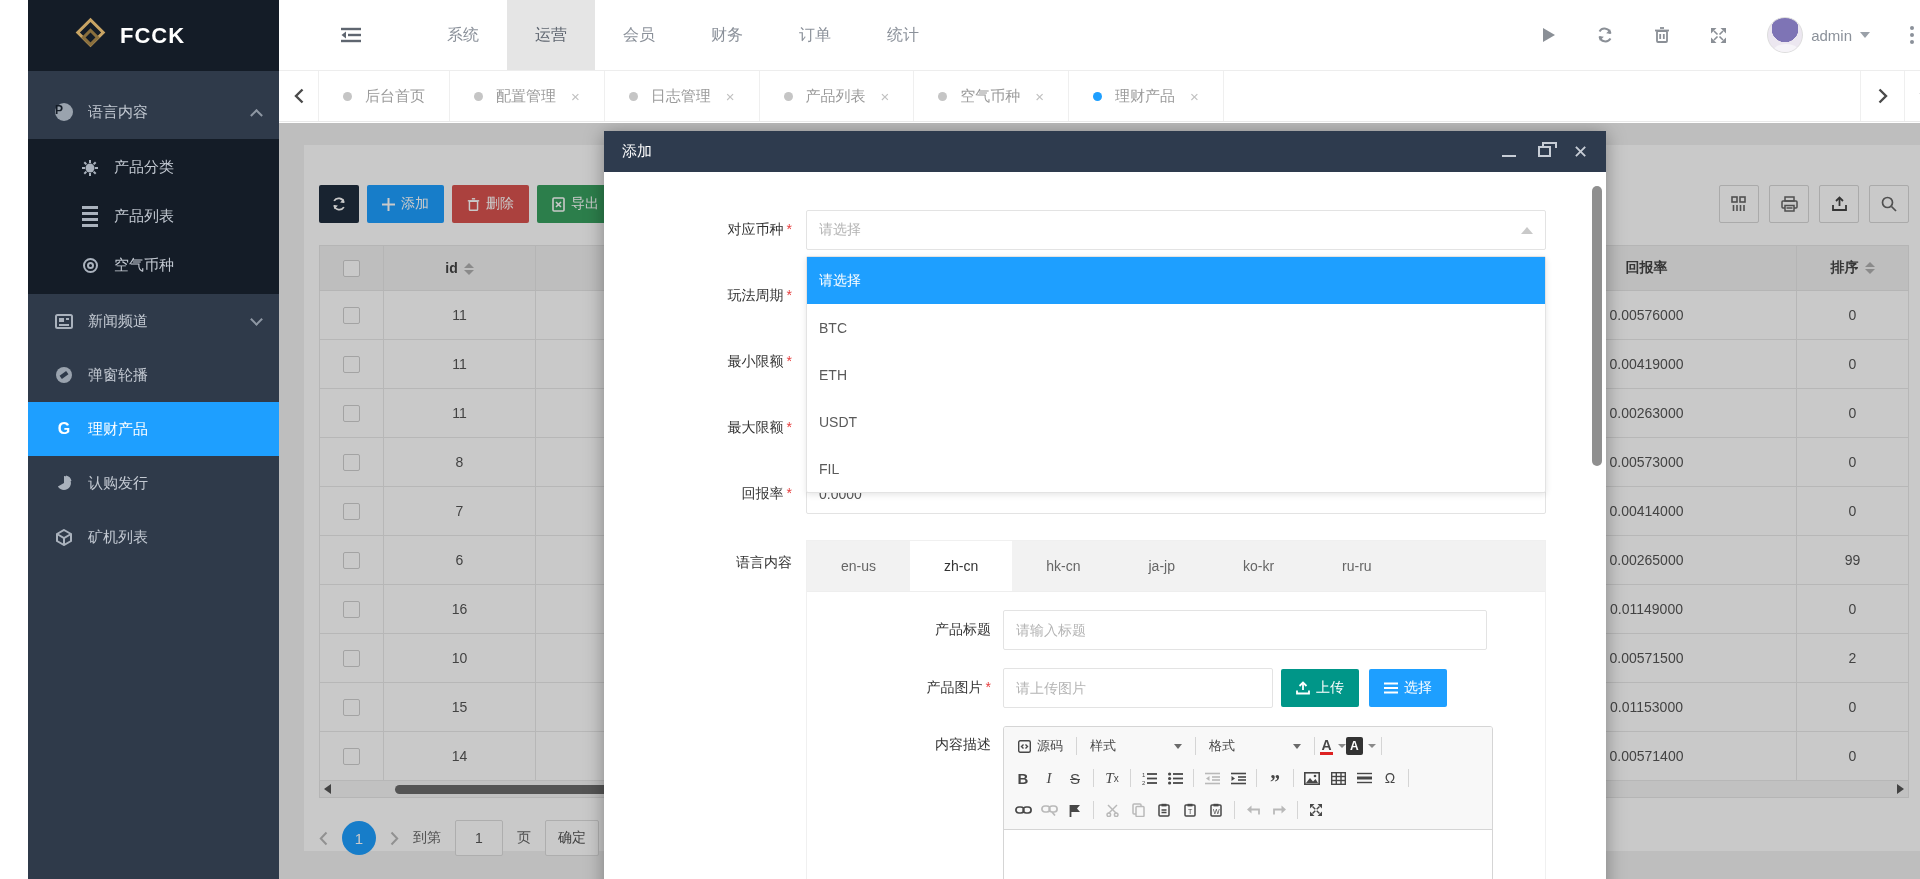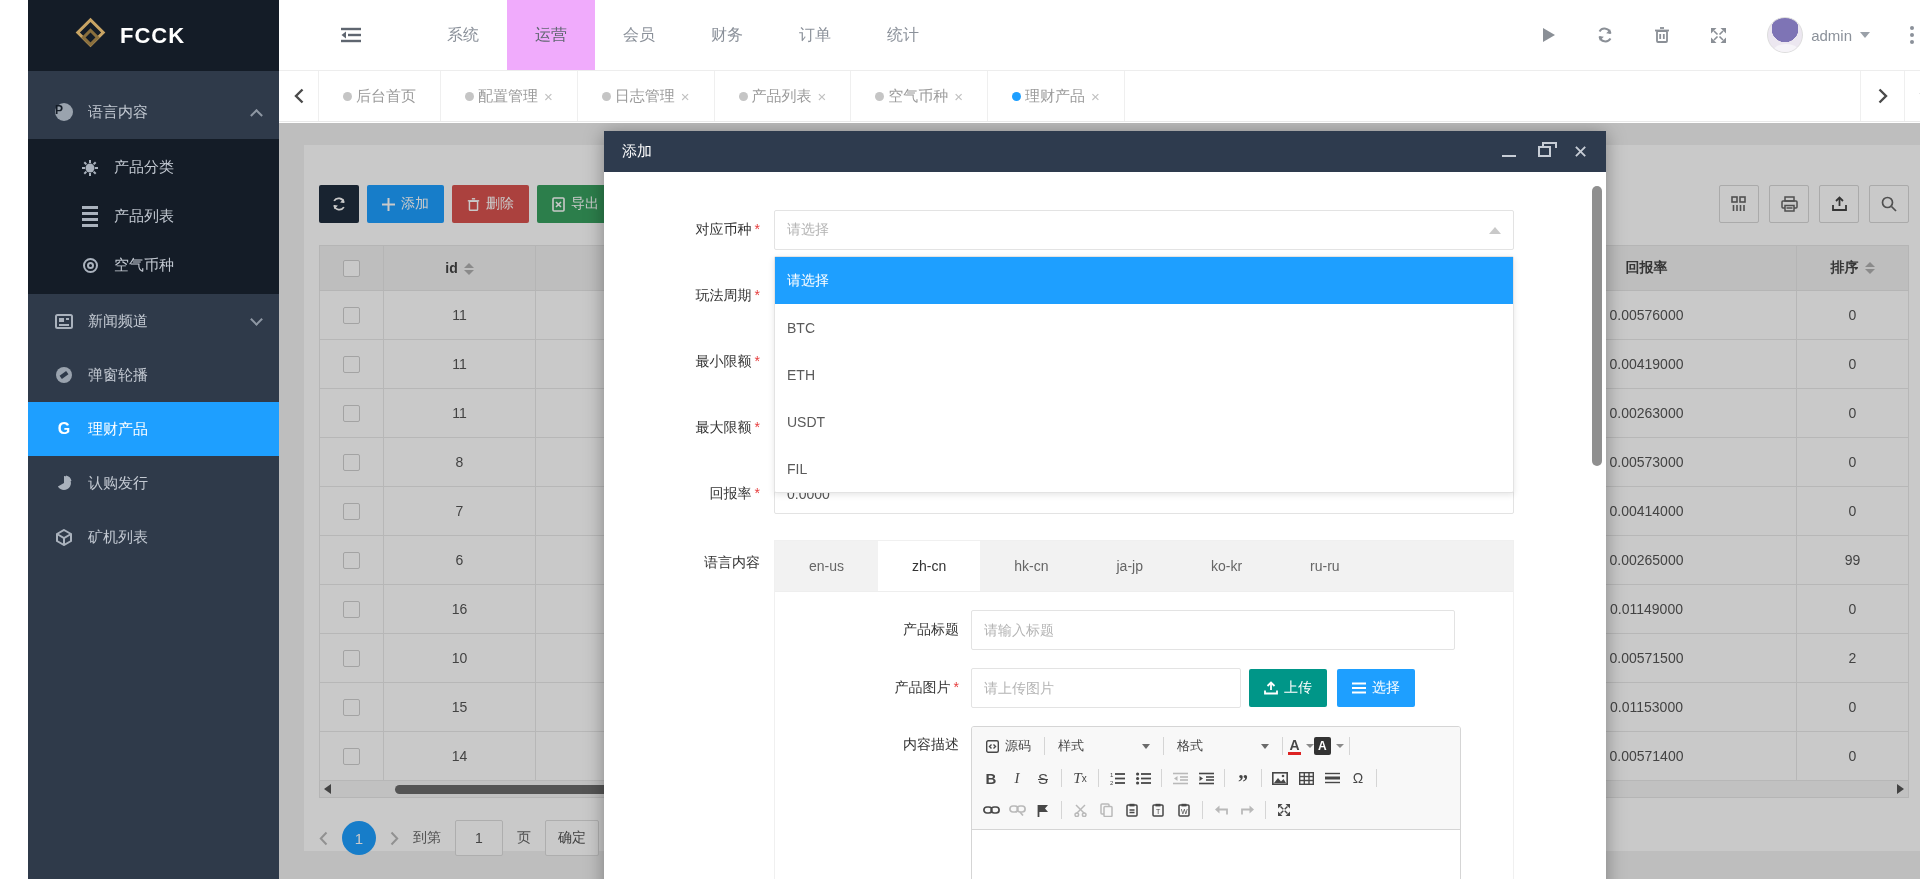--- a/index.html
+++ b/index.html
@@ -34,36 +34,36 @@
   .ring::after{ content:""; position:absolute; inset:2px; border:2px solid #aab2bd; border-radius:50%; }
   .disc { width:16px; height:16px; border-radius:50%; background:#9aa3ae; position:relative; }
   .disc::after { content:""; position:absolute; left:4px; top:6px; width:8px; height:4px; background:#2f3a4a; transform:rotate(-35deg); }
 
   
   .main { position:absolute; left:251px; top:0; right:0; bottom:0; }
   .topbar { height:71px; background:#fff; display:flex; align-items:center; border-bottom:1px solid #ededed; }
   .toggle { margin-left:62px; cursor:pointer; }
   .topnav { display:flex; margin-left:58px; height:100%; }
   .topnav-item { width:88px; height:100%; display:flex; align-items:center; justify-content:center; font-size:16px; color:#8b919a; cursor:pointer; }
-  .topnav-item.active { background:#f0abfc; color:#5f6670; }
+  .topnav-item.active { background:#e5e5e5; color:#5f6670; }
   .topbar-right { margin-left:auto; display:flex; align-items:center; gap:40px; padding-right:34px; }
   .tb-icon { cursor:pointer; display:flex; align-items:center; }
   .avatar { width:36px; height:36px; border-radius:50%; background:radial-gradient(circle at 50% 32%, #7e74b5 0 46%, #ece7f0 47%); border:1px solid #ddd; position:relative; overflow:hidden; }
   .avatar::after { content:""; position:absolute; left:6px; bottom:-4px; width:24px; height:12px; background:#f6f4f8; border-radius:50% 50% 0 0; }
   .userbox { display:flex; align-items:center; gap:8px; cursor:pointer; }
   .username { color:#8b919a; font-size:15px; }
   .caret-down { width:0; height:0; border-left:5px solid transparent; border-right:5px solid transparent; border-top:6px solid #9aa0a8; }
   .vdots { display:flex; flex-direction:column; gap:3px; cursor:pointer; }
   .vdots i { width:4px; height:4px; border-radius:50%; background:#8b919a; }
 
   
   .tabbar { height:51px; display:flex; align-items:stretch; background:#fff; border-bottom:1px solid #e9e9e9; }
   .tab-scroll { width:40px; display:flex; align-items:center; justify-content:center; border-right:1px solid #efefef; cursor:pointer; }
   .tab-scroll.rightside { border-right:none; border-left:1px solid #efefef; width:44px; }
-  .tab { display:flex; align-items:center; gap:4px; padding:0 24px; border-right:1px solid #efefef; color:#9b9b9b; font-size:15px; cursor:pointer; white-space:nowrap; }
+  .tab { display:flex; align-items:center; gap:13px; padding:0 24px; border-right:1px solid #efefef; color:#9b9b9b; font-size:15px; cursor:pointer; white-space:nowrap; }
   .tab .dot { width:9px; height:9px; border-radius:50%; background:#c5c5c5; }
   .tab.active .dot { background:#1e9fff; }
   .tab .close { color:#c0c0c0; font-size:15px; margin-left:2px; cursor:pointer; }
   .tabspacer { flex:1; }
 
   
   .content { position:absolute; left:0; top:123px; right:0; bottom:0; background:#f2f2f2; overflow:hidden; }
   .card { position:absolute; left:25px; top:22px; right:24px; bottom:28px; background:#fff; padding:40px 15px 0 15px; }
   .btnrow { display:flex; gap:8px; }
   .btn { height:38px; border:none; border-radius:2px; color:#fff; font-size:14px; display:flex; align-items:center; gap:6px; padding:0 15px; cursor:pointer; font-family:inherit; }
@@ -104,21 +104,21 @@
   .modal-header { height:41px; background:#2e3b4e; display:flex; align-items:center; padding:0 18px; }
   .modal-title { color:#fff; font-size:15px; }
   .win-btns { margin-left:auto; display:flex; gap:22px; align-items:center; }
   .win-btns span { cursor:pointer; display:flex; }
   .ic-min { width:14px; height:2px; background:#c7cdd6; margin-top:8px; }
   .ic-max { position:relative; width:13px; height:11px; border:2px solid #c7cdd6; }
   .ic-max::before { content:""; position:absolute; left:2px; top:-6px; width:11px; height:4px; border:2px solid #c7cdd6; border-bottom:none; }
   .ic-close { color:#c7cdd6; font-size:18px; line-height:1; }
   .modal-body { position:relative; height:859px; padding:38px 0 0 0; }
 
-  .frow { display:flex; align-items:center; margin-bottom:26px; position:relative; }
+  .frow { display:flex; align-items:center; margin-bottom:26px; position:relative;padding-left:32px; }
   .flabel { width:170px; text-align:right; padding-right:14px; color:#333; font-size:14px; flex:none; }
   .req { color:#e63c3c; margin-left:3px; }
   .fctl { width:740px; position:relative; }
   .inp { width:100%; height:40px; border:1px solid #e3e3e3; border-radius:2px; padding:0 12px; font-size:14px; color:#555; font-family:inherit; background:#fff; }
   .inp::placeholder { color:#b4b4b4; }
   .select { width:100%; height:40px; border:1px solid #e3e3e3; border-radius:2px; padding:0 12px; display:flex; align-items:center; color:#b4b4b4; cursor:pointer; background:#fff; }
   .sel-caret { margin-left:auto; width:0; height:0; border-left:6px solid transparent; border-right:6px solid transparent; border-bottom:7px solid #c9c9c9; }
   .dropdown { position:absolute; left:0; right:0; top:46px; background:#fff; border:1px solid #e3e3e3; border-radius:2px; box-shadow:0 2px 6px rgba(0,0,0,.1); z-index:20; }
   .dd-item { height:47px; display:flex; align-items:center; padding:0 12px; color:#5a5a5a; font-size:14px; cursor:pointer; }
   .dd-item.selected { background:#1e9fff; color:#fff; }

